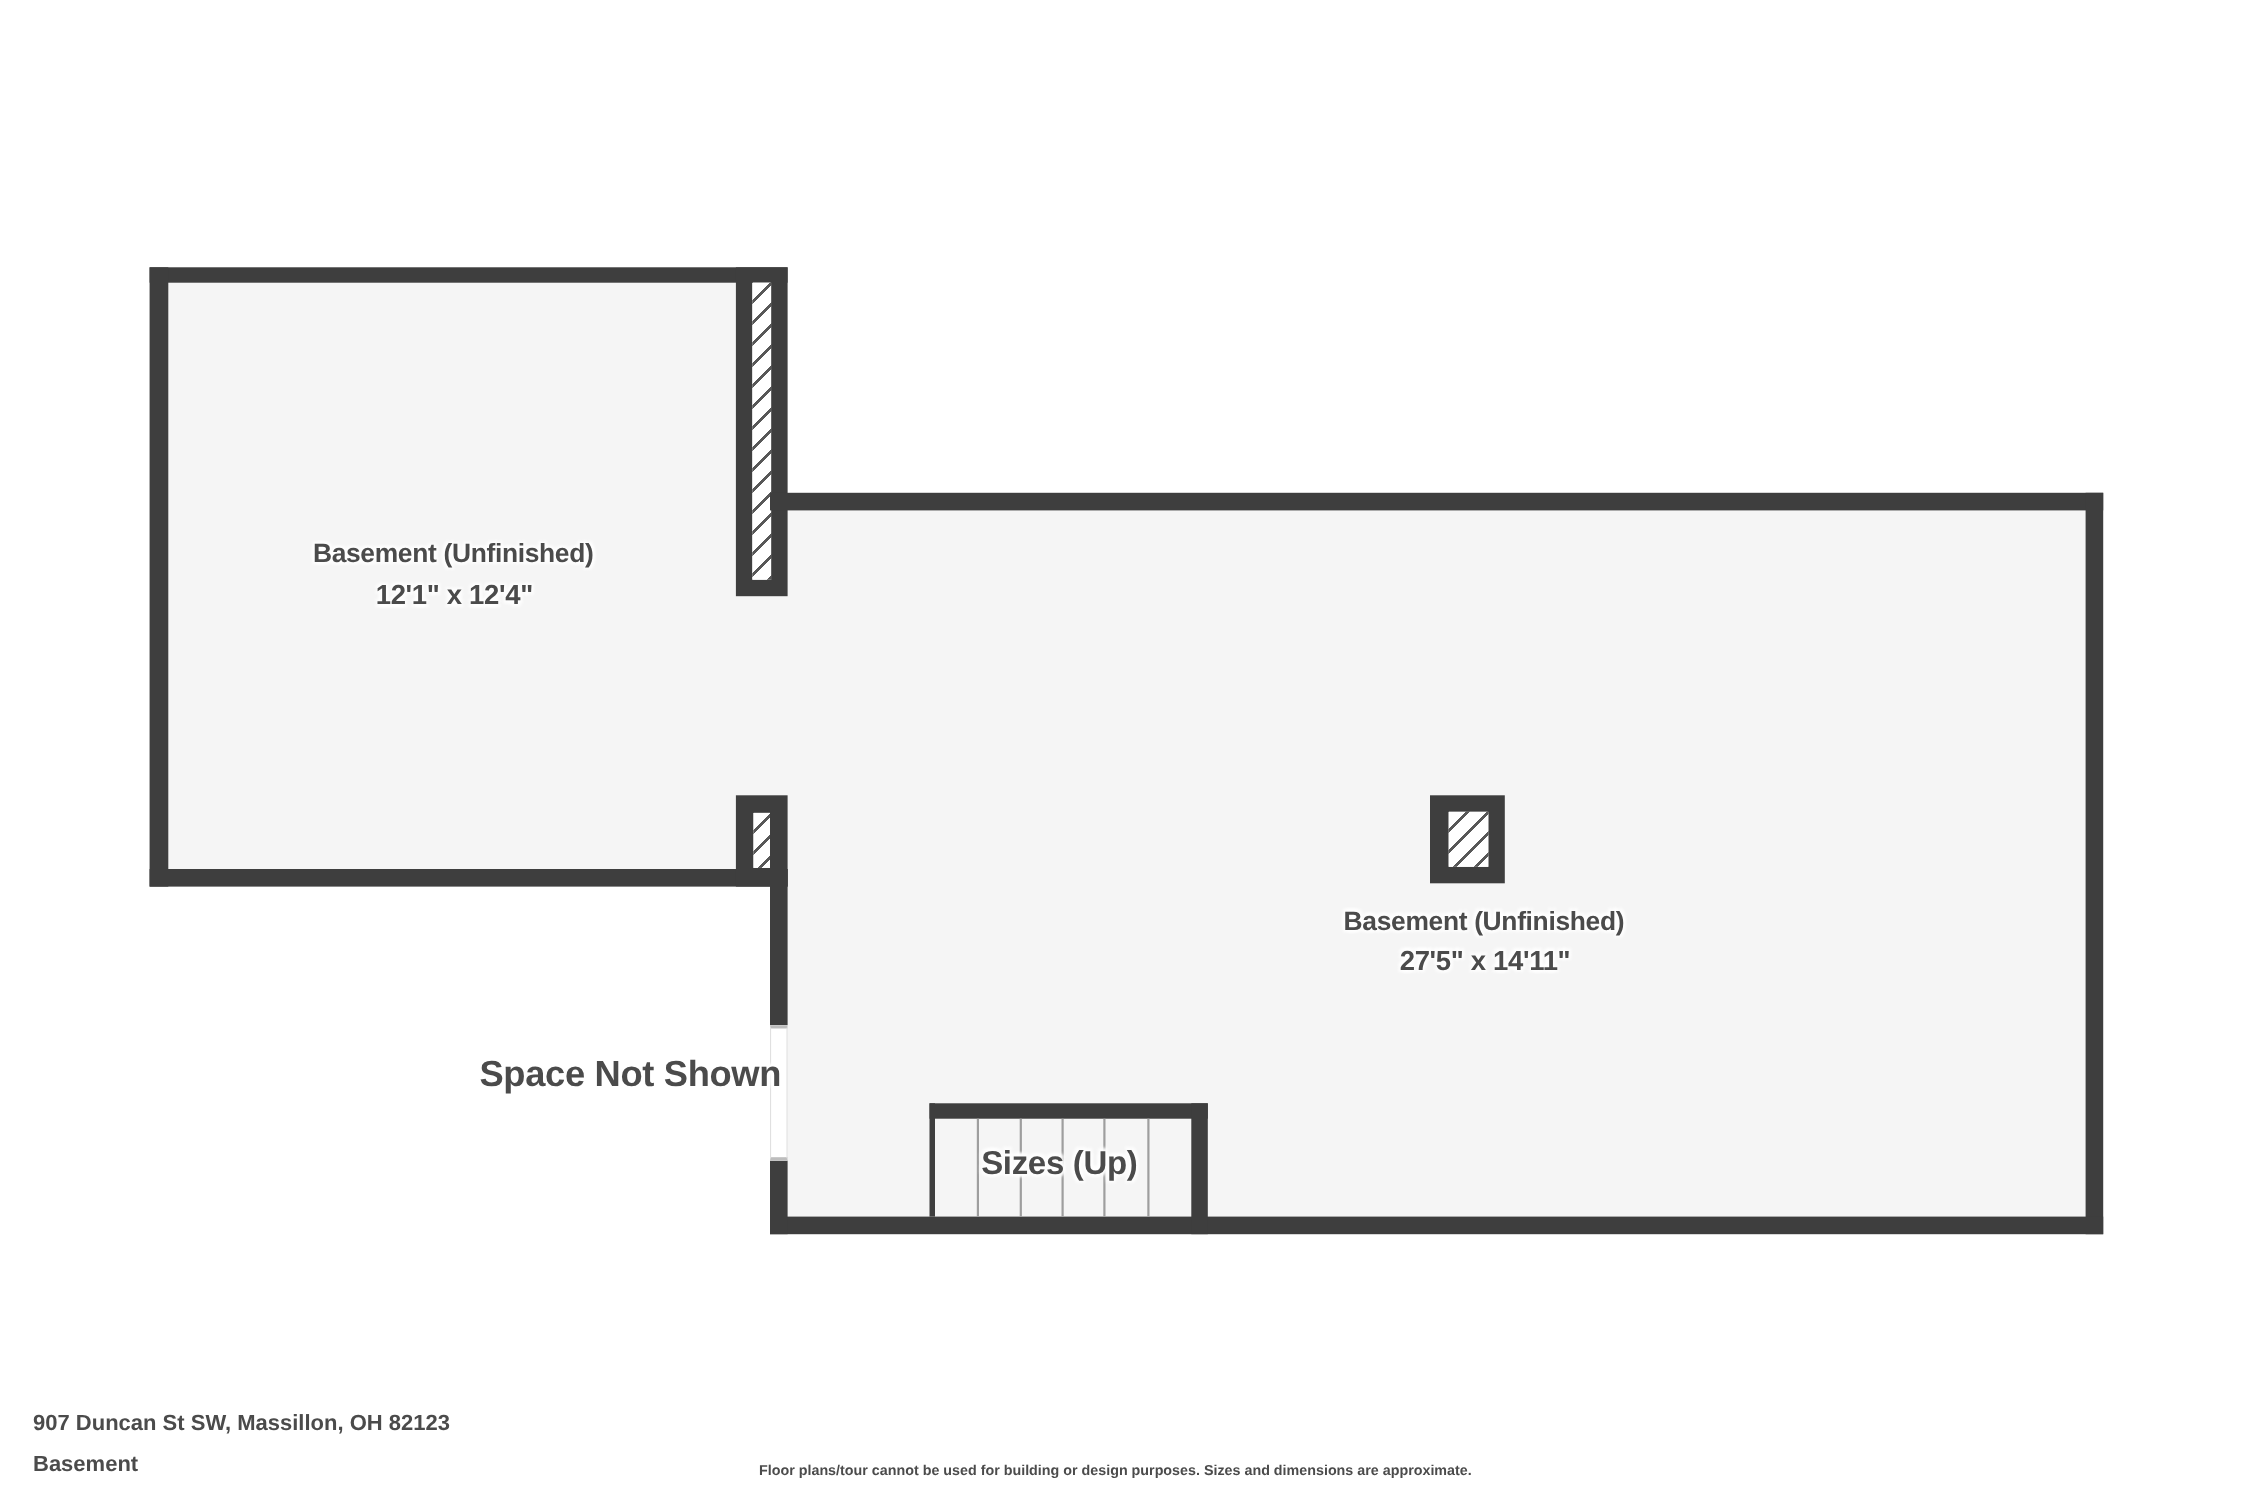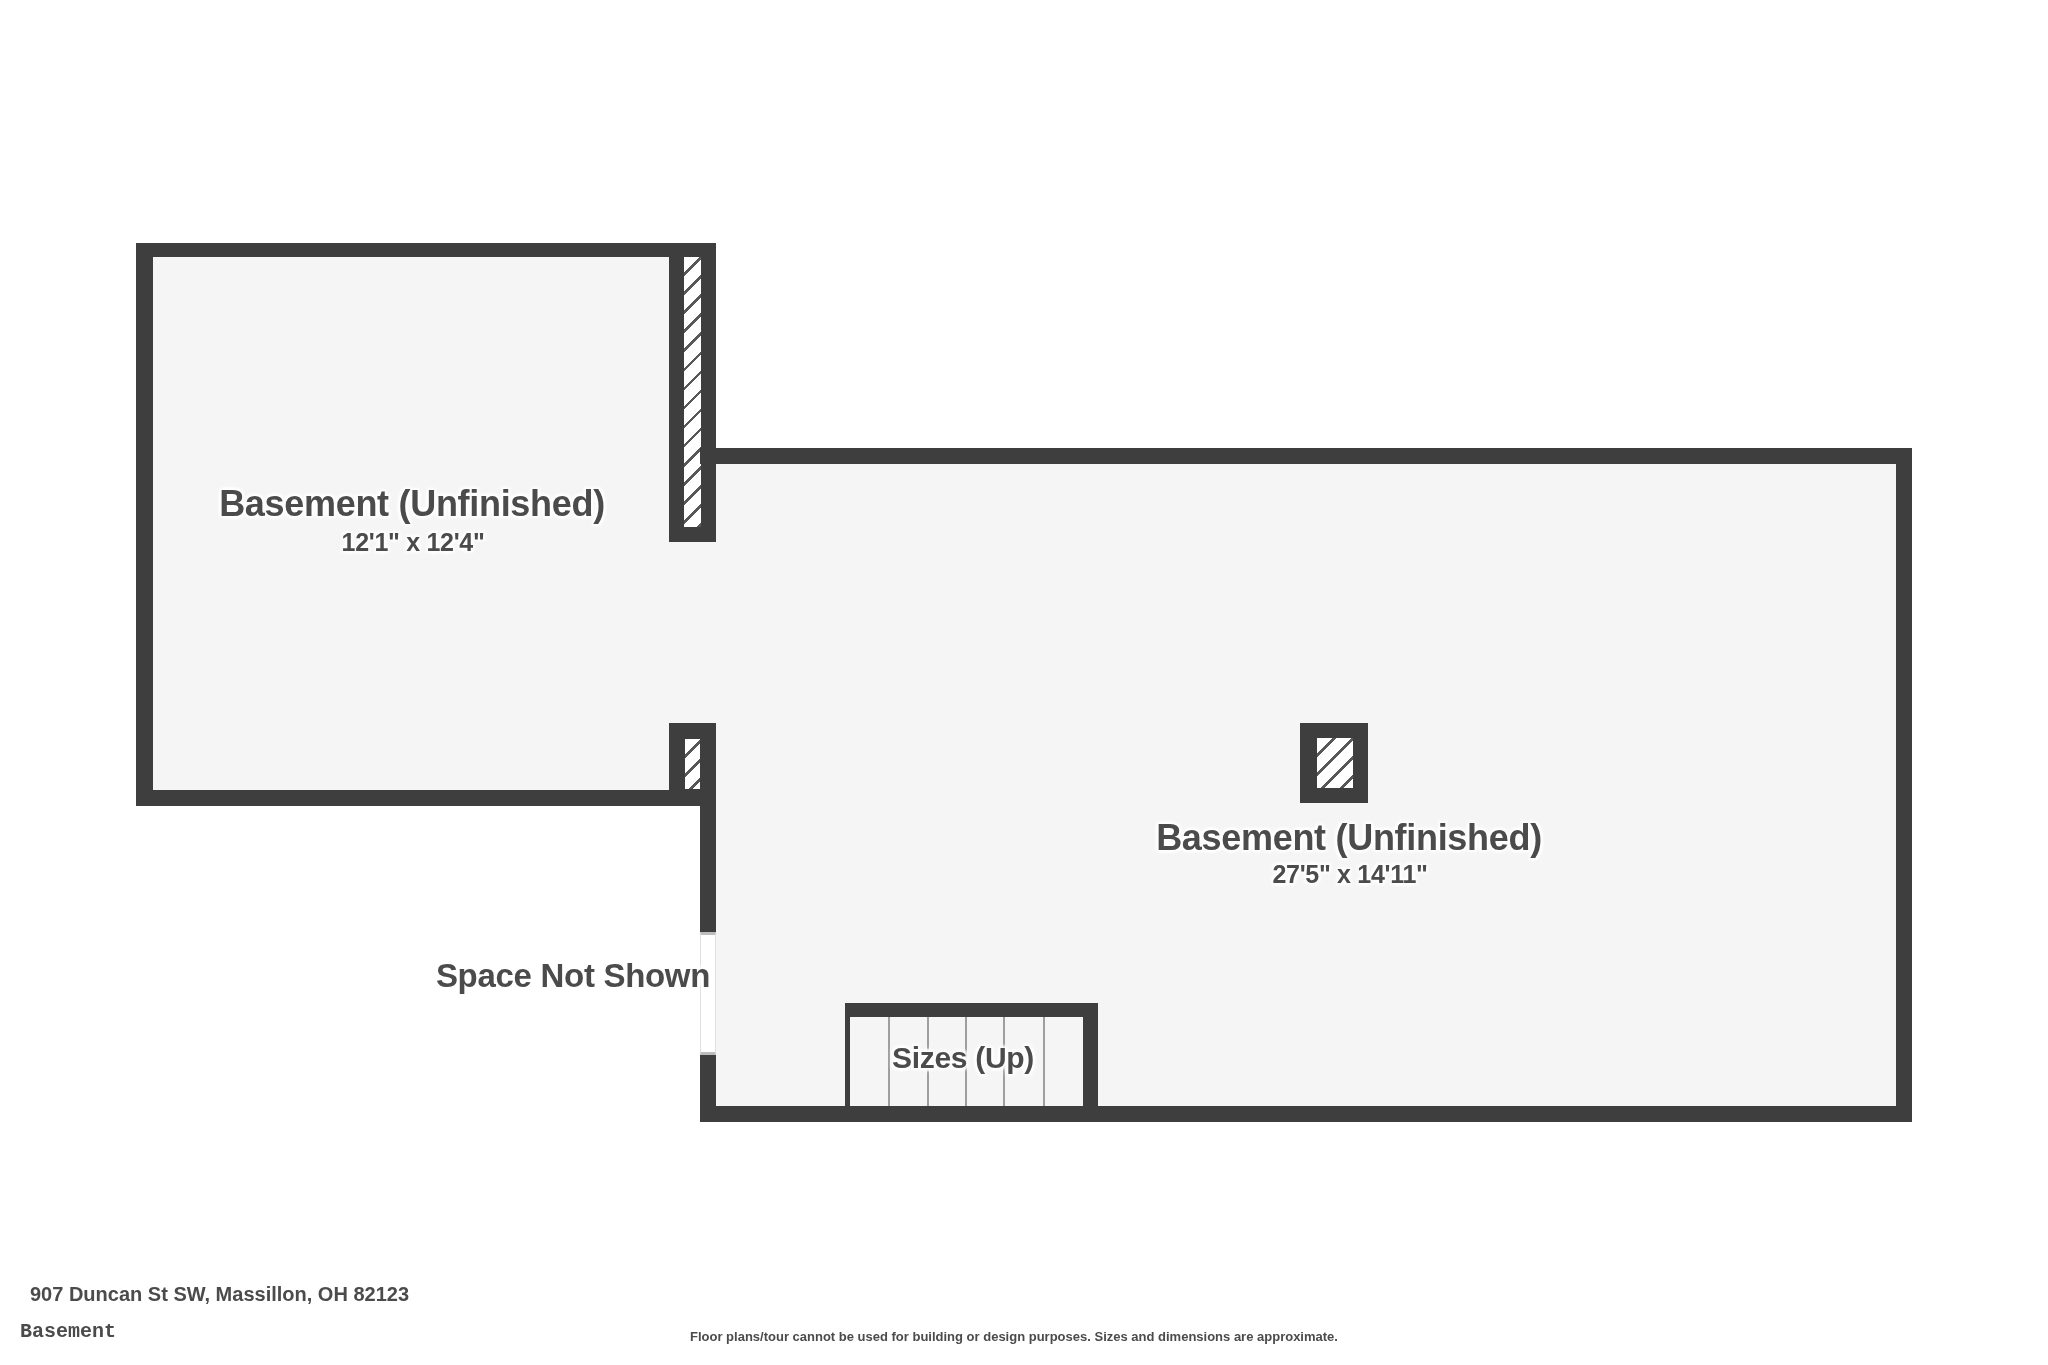--- a/index.html
+++ b/index.html
@@ -34,21 +34,21 @@
     border-right:1px solid #e0e0e0;
     box-sizing:border-box;
   }
   .tread{position:absolute;width:2px;background:var(--tread-line);}
   .label{
     position:absolute;transform:translate(-50%,-50%);
     color:var(--text);font-weight:700;white-space:nowrap;
     letter-spacing:-0.3px;
     text-shadow:0 0 4px #fff,0 0 4px #fff,0 0 6px #fff,2px 2px 3px #fff,-2px -2px 3px #fff,2px -2px 3px #fff,-2px 2px 3px #fff;
   }
-  .room-title{font-size:36px;}
+  .room-title{font-size:24px;}
   .room-dims{font-size:25px;}
   .annot-large{font-size:33px;margin-left:43px;}
   .annot-stairs{font-size:30px;}
   .footer-text{position:absolute;color:var(--text);font-weight:700;white-space:nowrap;}
   .footer-address{font-size:20px;}
   .footer-floor{font-size:20px;}
   .footer-disclaimer{font-size:13px;}
 </style>
 </head>
 <body>
@@ -92,14 +92,14 @@
   <div class="label room-dims" style="left:413px;top:542px;">12'1" x 12'4"</div>
   <div class="label room-title" style="left:1349px;top:838px;">Basement (Unfinished)</div>
   <div class="label room-dims" style="left:1350px;top:874px;">27'5" x 14'11"</div>
 
   <div class="label annot-large" style="left:530px;top:976px;">Space Not Shown</div>
   <div class="label annot-stairs" style="left:963px;top:1058px;">Sizes (Up)</div>
 
 </div>
 
 <div class="footer-text footer-address" style="left:30px;top:1283px;">907 Duncan St SW, Massillon, OH 82123</div>
-<div class="footer-text footer-floor" style="left:20px;top:1320px;font-family:Liberation Mono, monospace;">Basement</div>
+<div class="footer-text footer-floor" style="left:30px;top:1320px;">Basement</div>
 <div class="footer-text footer-disclaimer" style="left:690px;top:1329px;">Floor plans/tour cannot be used for building or design purposes. Sizes and dimensions are approximate.</div>
 
 </body></html>

